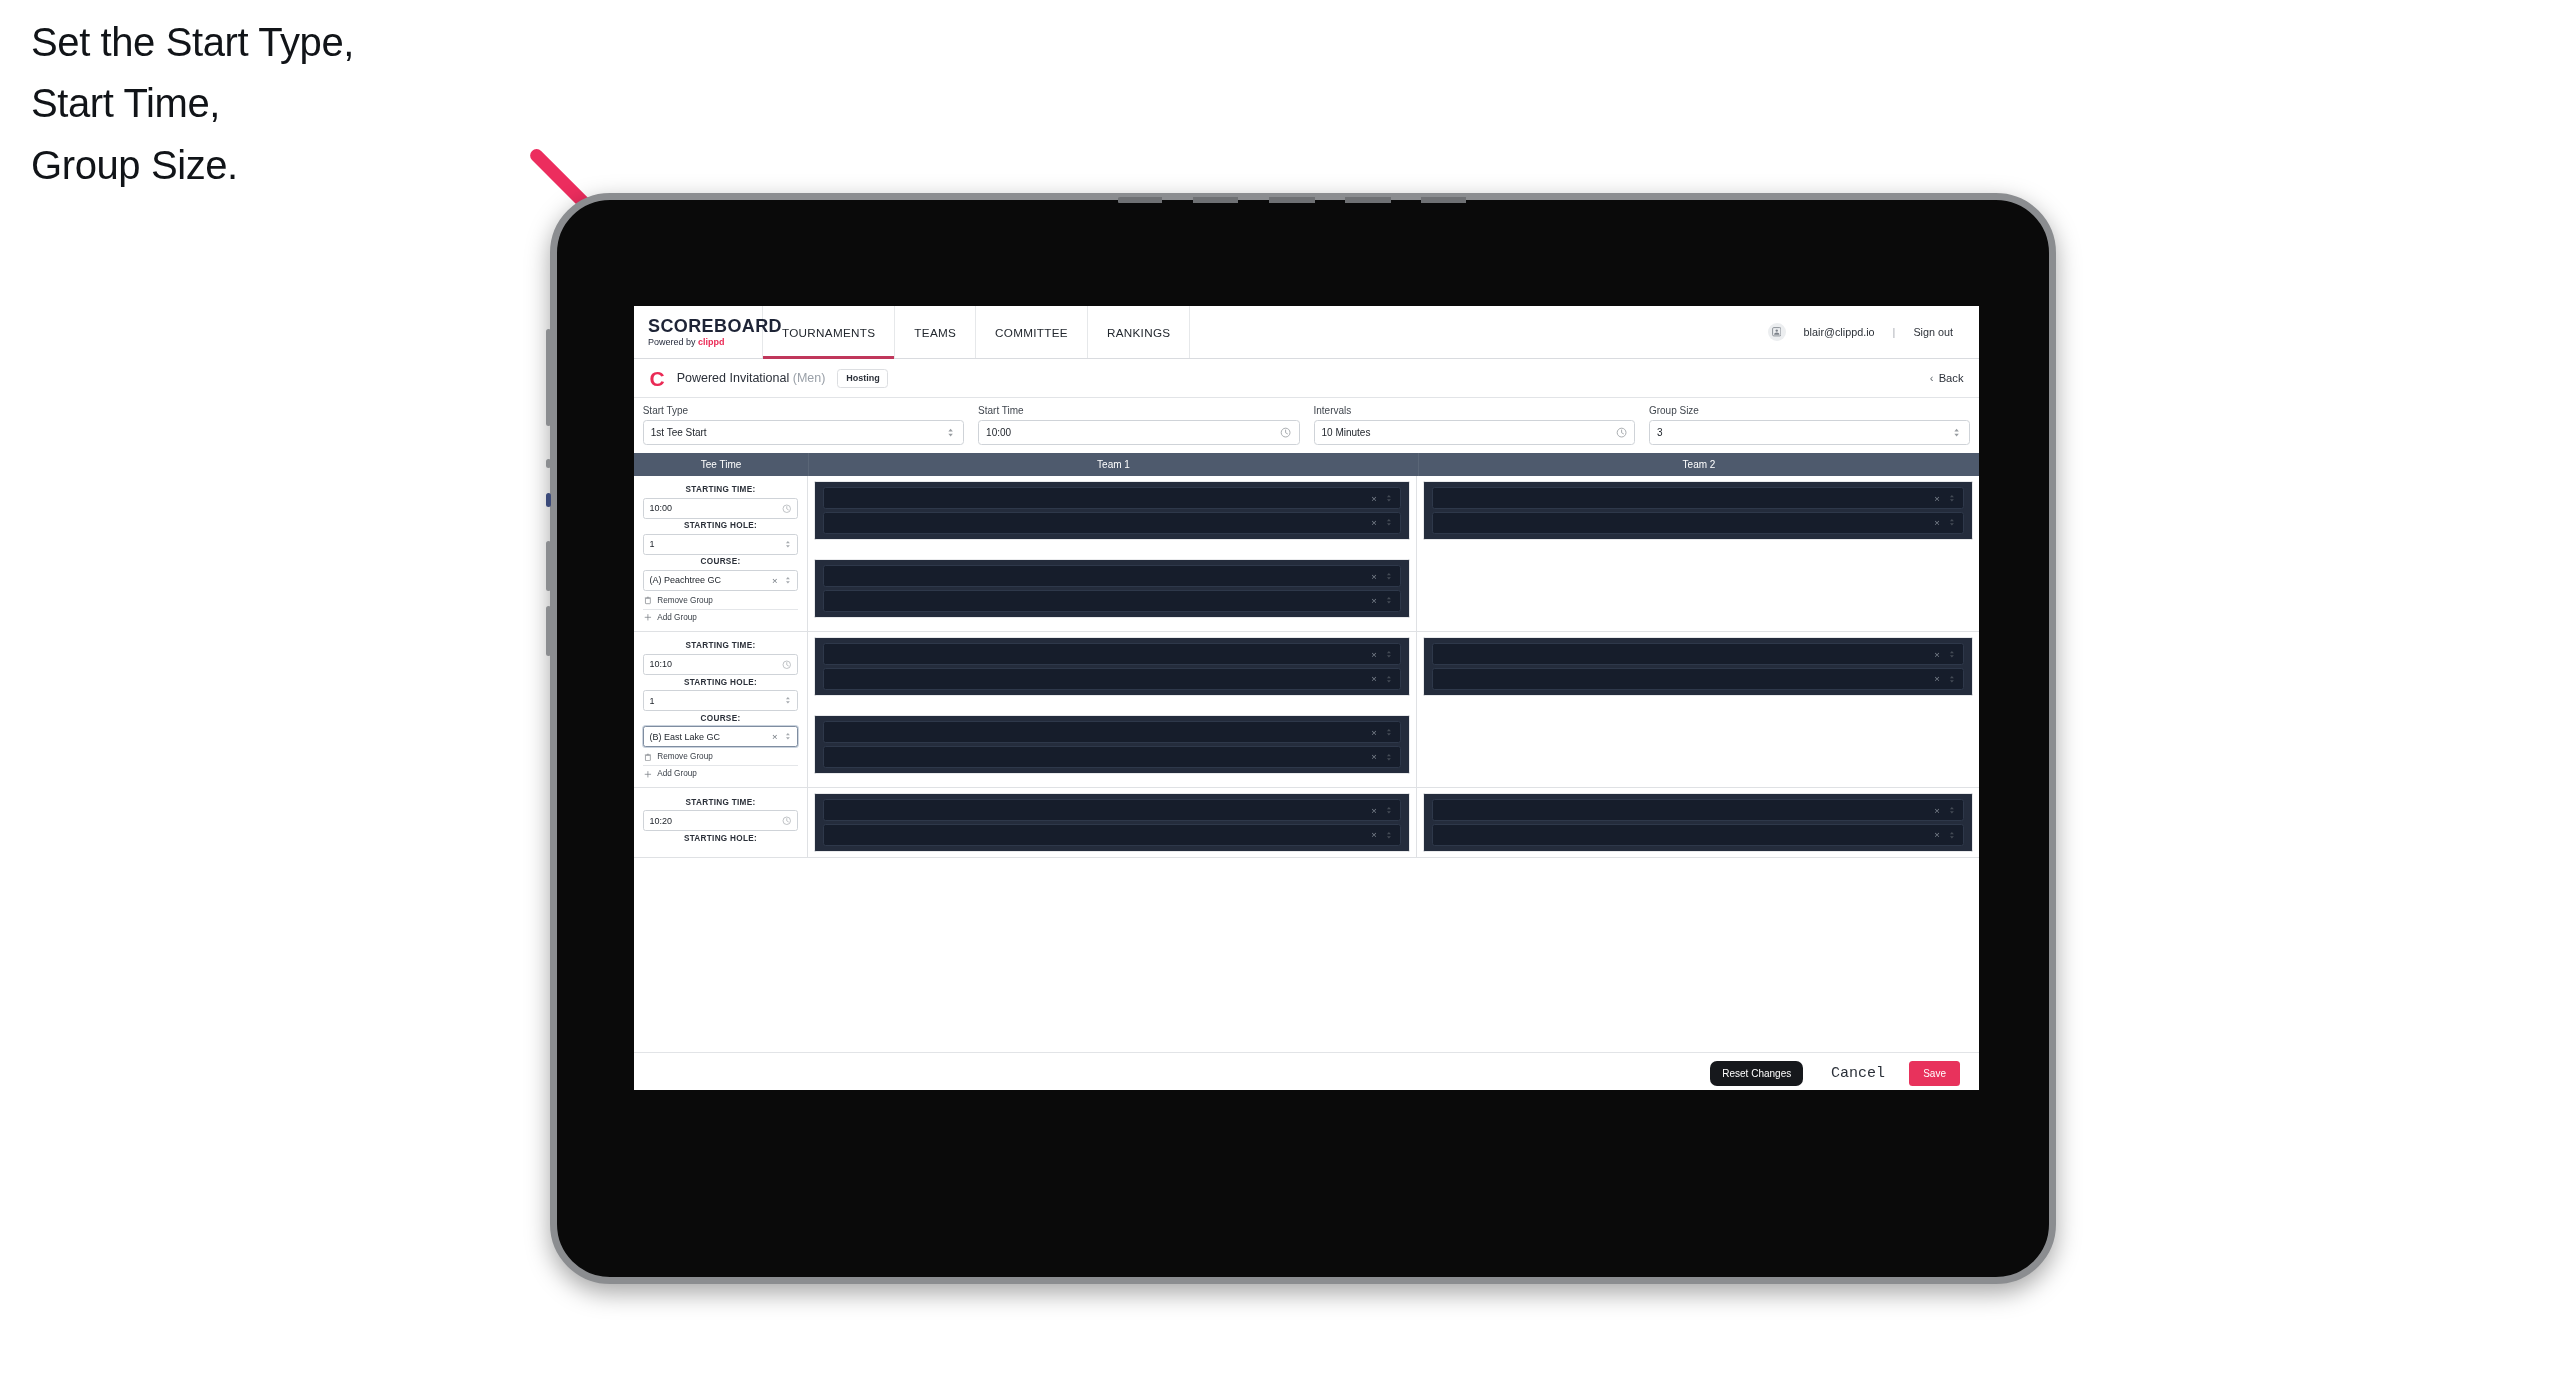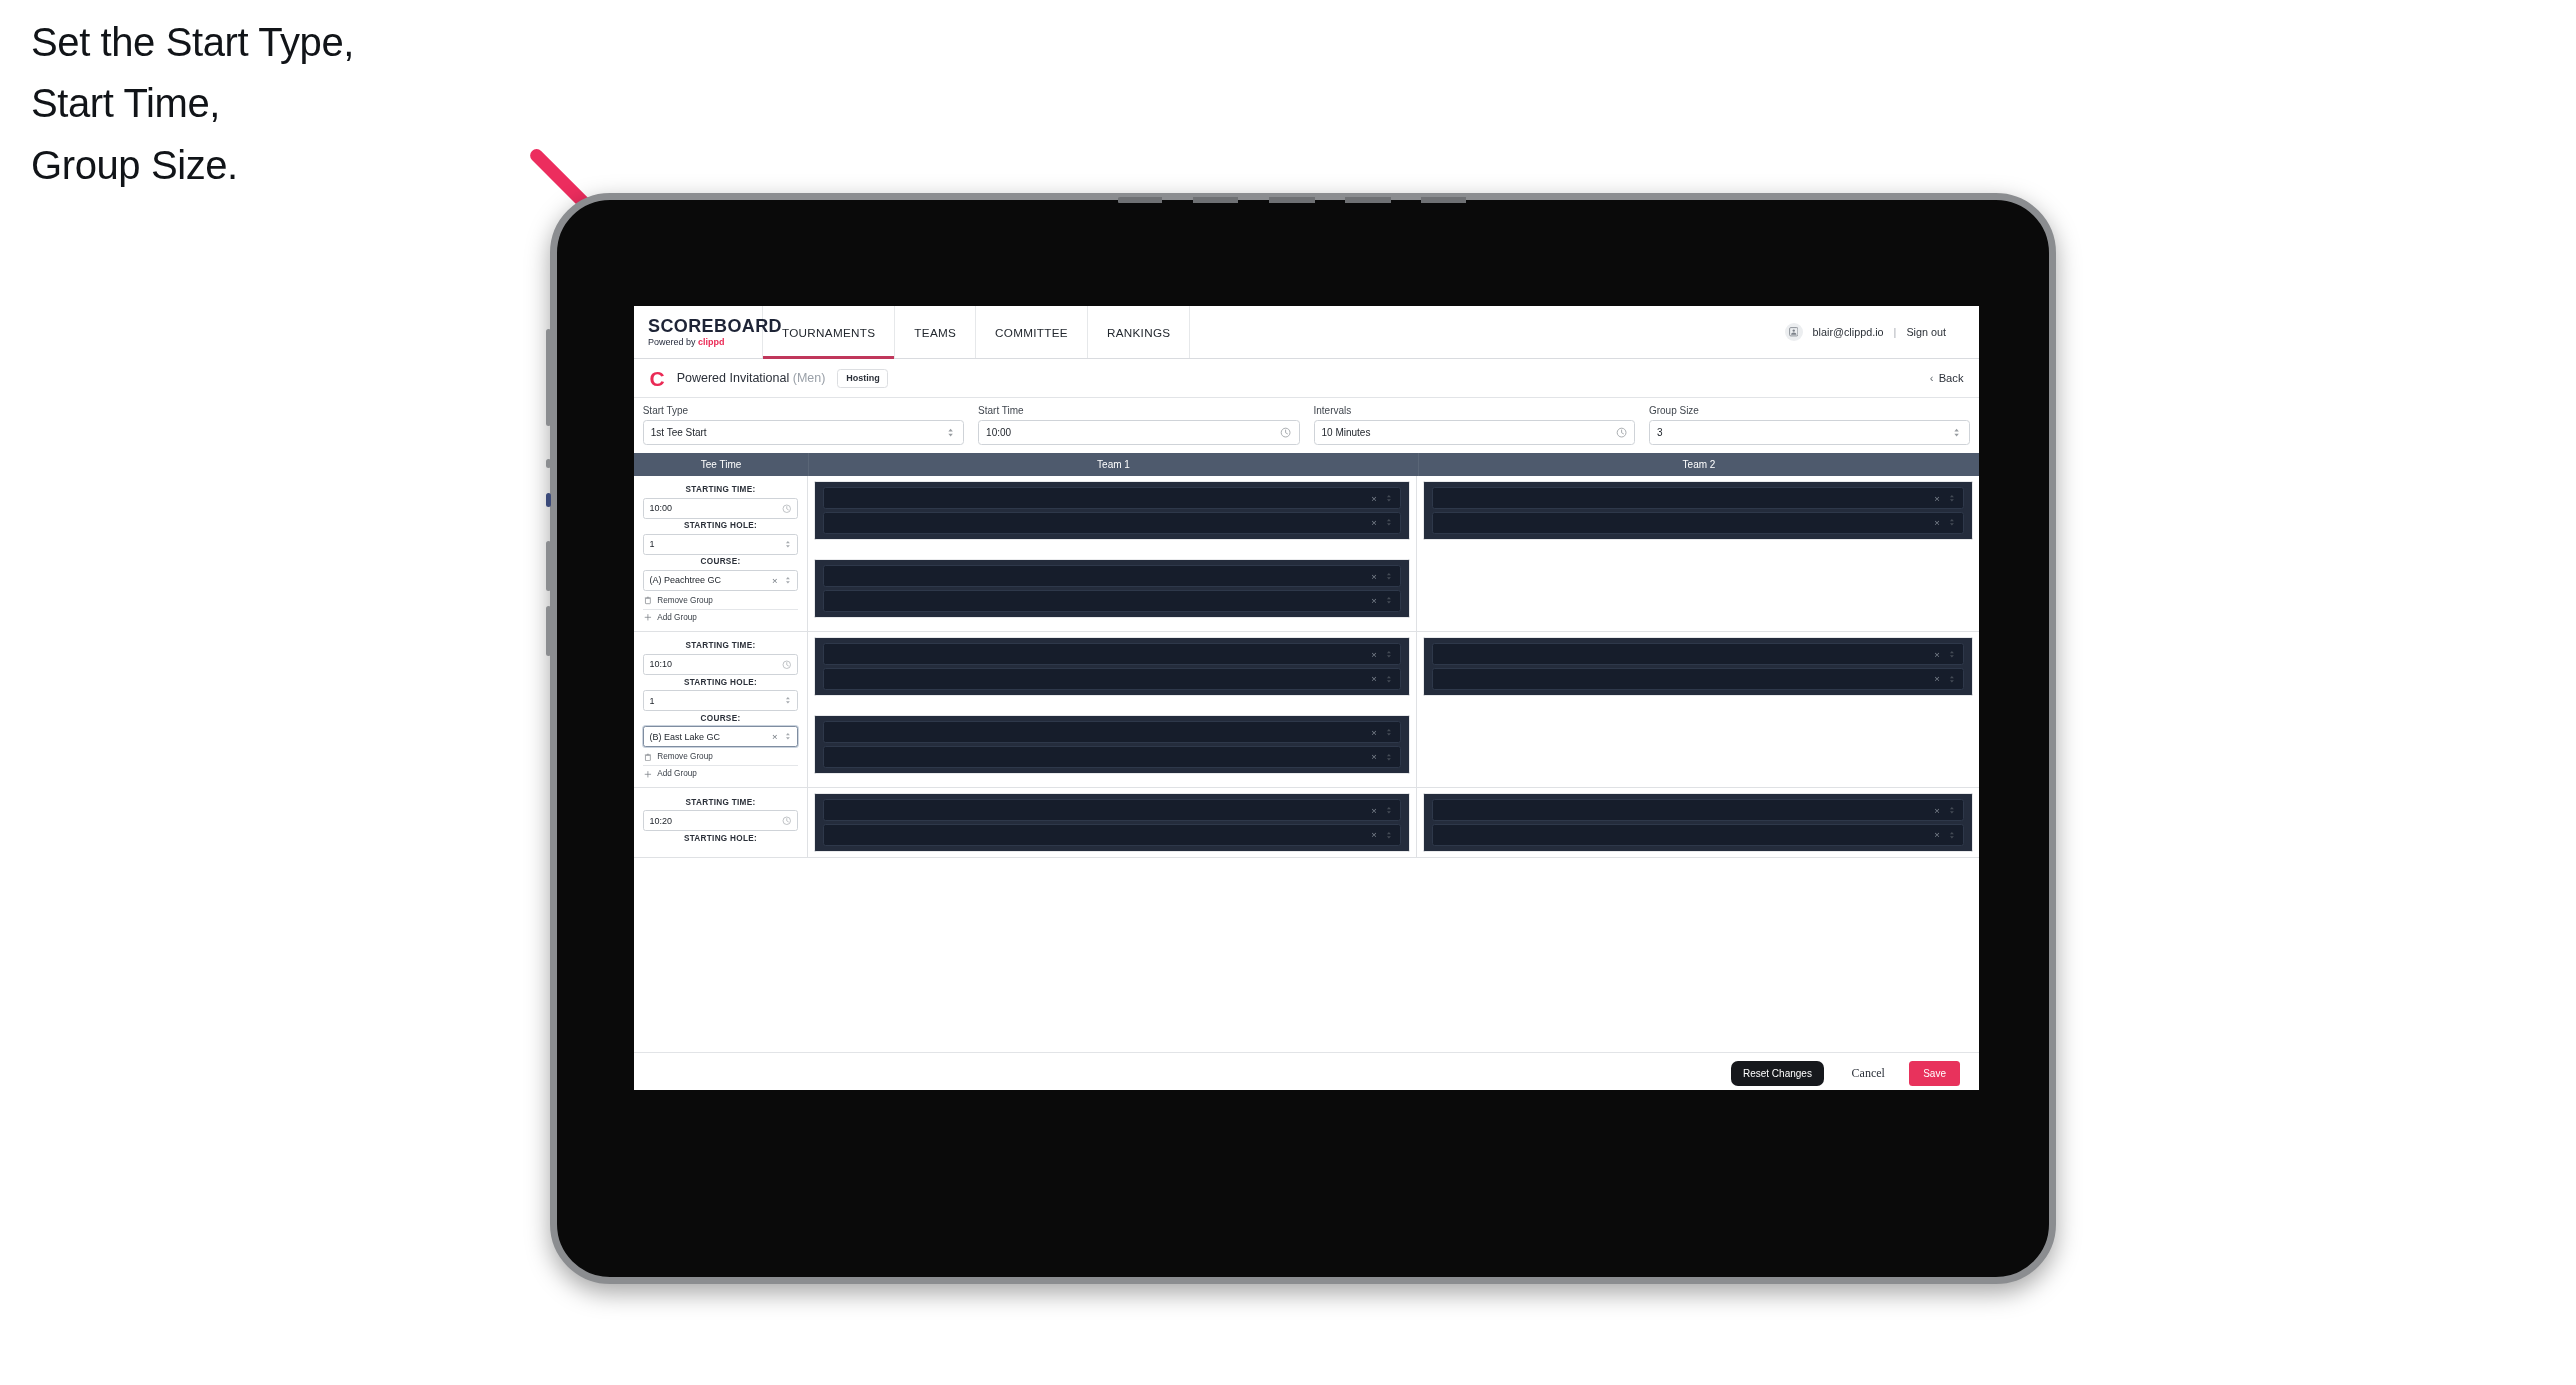--- a/index.html
+++ b/index.html
@@ -56,21 +56,21 @@
   
   #topnav{height:52px;display:flex;align-items:stretch;border-bottom:0.9px solid #d9dbdf;position:relative;}
   #logo{width:129px;display:flex;flex-direction:column;justify-content:center;padding-left:14px;box-sizing:border-box;border-right:0.9px solid #e6e8ea;}
   #logo .lg1{font-size:18px;font-weight:bold;color:#1e2436;letter-spacing:0.4px;line-height:1;font-family:"Liberation Sans",sans-serif;}
   #logo .lg2{font-size:9px;color:#1e2436;margin-top:2.6px;line-height:1;}
   #logo .lg2 em{font-style:normal;color:#ea2a55;font-weight:bold;}
   .navtab{display:flex;align-items:center;padding:0 19px;font-size:11.7px;color:#23282f;
           letter-spacing:0.3px;border-right:0.9px solid #e6e8ea;position:relative;cursor:pointer;}
   .navtab.active:after{content:"";position:absolute;left:0;right:0;bottom:-0.9px;height:2.6px;background:#c0375b;}
   #navspacer{flex:1;}
-  #userbox{display:flex;align-items:center;padding-right:33px;gap:10px;font-size:10.8px;color:#2c3138;}
+  #userbox{display:flex;align-items:center;padding-right:26px;gap:18px;font-size:10.8px;color:#2c3138;}
   #avatar{width:18px;height:18px;border-radius:50%;background:#eceef0;display:flex;align-items:center;justify-content:center;}
   #avatar svg{width:9.5px;height:9.5px;}
   #userbox .sep{color:#a9aeb5;}
   #userbox .so{cursor:pointer;}
 
   
   #crumb{height:38px;display:flex;align-items:center;padding:0 15.5px;border-bottom:0.9px solid #e2e4e7;}
   #cmark{font-size:21px;font-weight:bold;color:#ea2a55;line-height:1;font-family:"Liberation Sans",sans-serif;}
   #ctitle{font-size:12.5px;color:#2b3039;margin-left:12px;}
   #ctitle .gen{color:#9aa0a8;}
@@ -119,22 +119,22 @@
         display:flex;align-items:center;justify-content:flex-end;padding:0 7.8px;margin-bottom:2.6px;}
   .prow:last-child{margin-bottom:0;}
   .prow .xi{font-size:9.5px;color:#7d858f;margin-right:7.8px;}
   .prow .si{width:7.8px;height:10.4px;opacity:.55;}
 
   
   #footer{height:41px;display:flex;align-items:center;justify-content:flex-end;
           gap:0px;padding-right:19px;border-top:0.9px solid #e2e4e7;background:#fff;}
   #btn-reset{background:#16181c;color:#fff;font-size:10px;border:none;border-radius:7px;
              padding:7px 12px;cursor:pointer;font-family:"Liberation Sans",sans-serif;}
-  #btn-cancel{background:transparent;color:#2b3039;font-size:12px;border:none;
-              padding:7px 17.3px;cursor:pointer;margin-left:10.4px;font-family:Liberation Serif, serif;}
+  #btn-cancel{background:transparent;color:#2b3039;font-size:15px;border:none;
+              padding:7px 17.3px;cursor:pointer;margin-left:10.4px;font-family:Liberation Mono, monospace;}
   #btn-save{background:#e8325c;color:#fff;font-size:10px;border:none;border-radius:3.5px;
             padding:7px 14px;cursor:pointer;margin-left:7px;font-family:"Liberation Sans",sans-serif;}
 </style>
 </head>
 <body>
 
 <div id="caption">
   <span class="ln"><span class="lt">Set the </span><b>Start Type,</b></span>
   <span class="ln"><b>Start Time,</b></span>
   <span class="ln"><b>Group Size</b><span class="lt">.</span></span>

